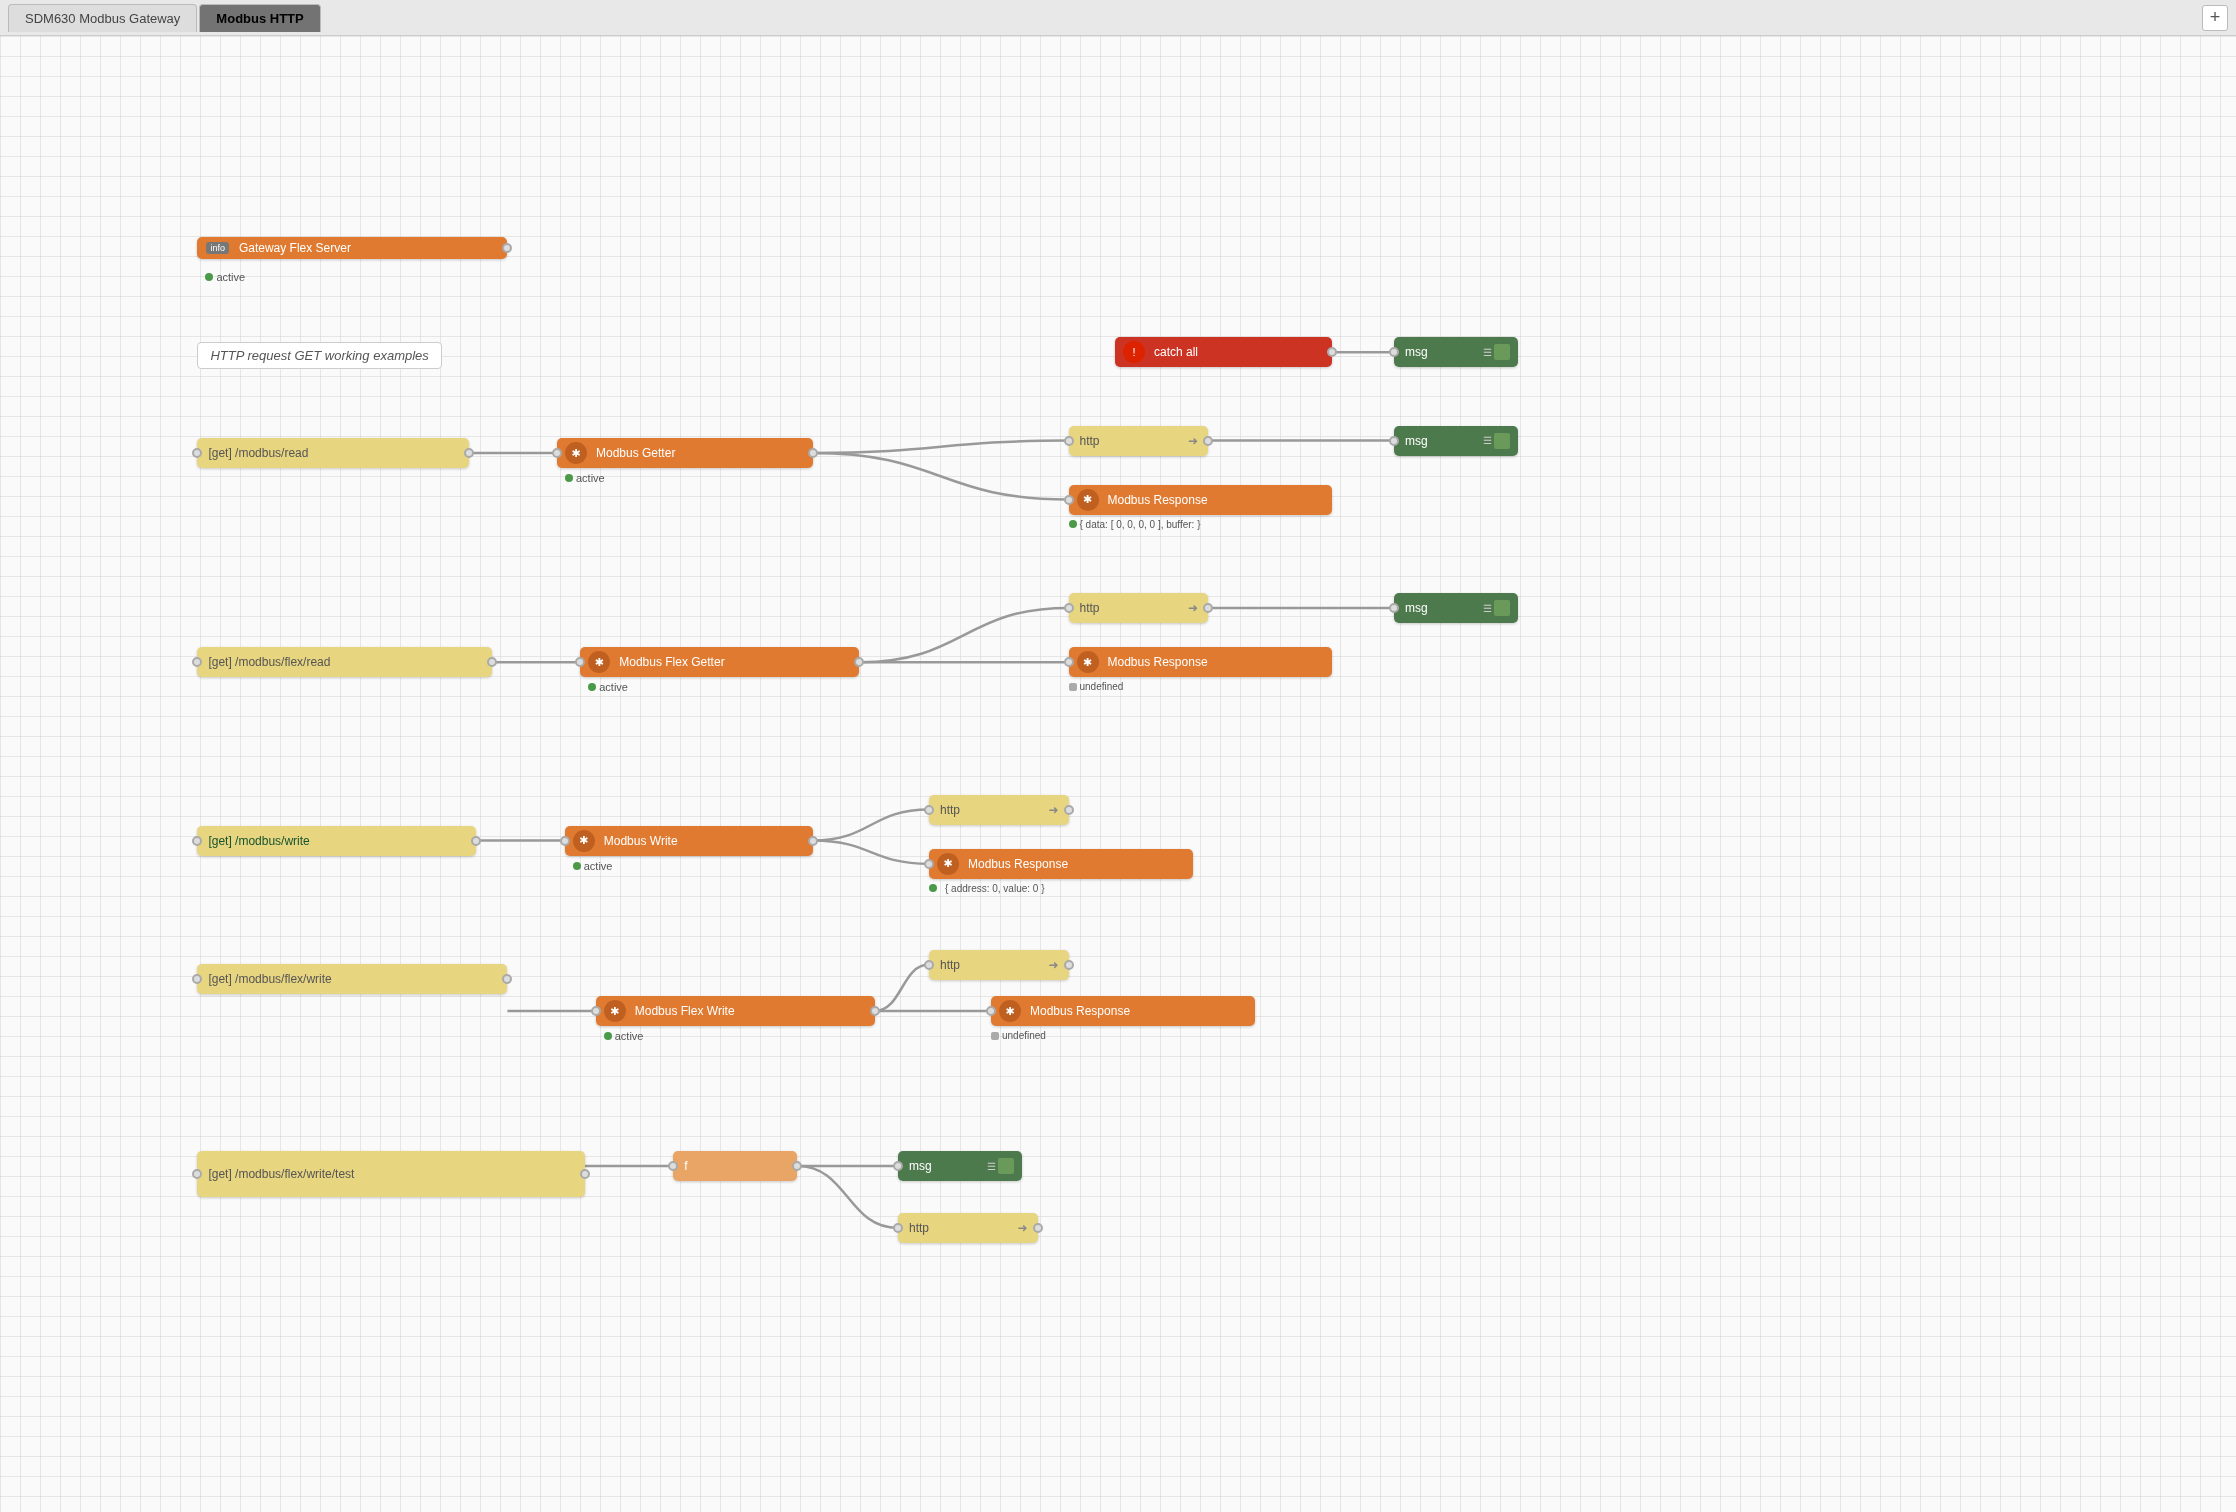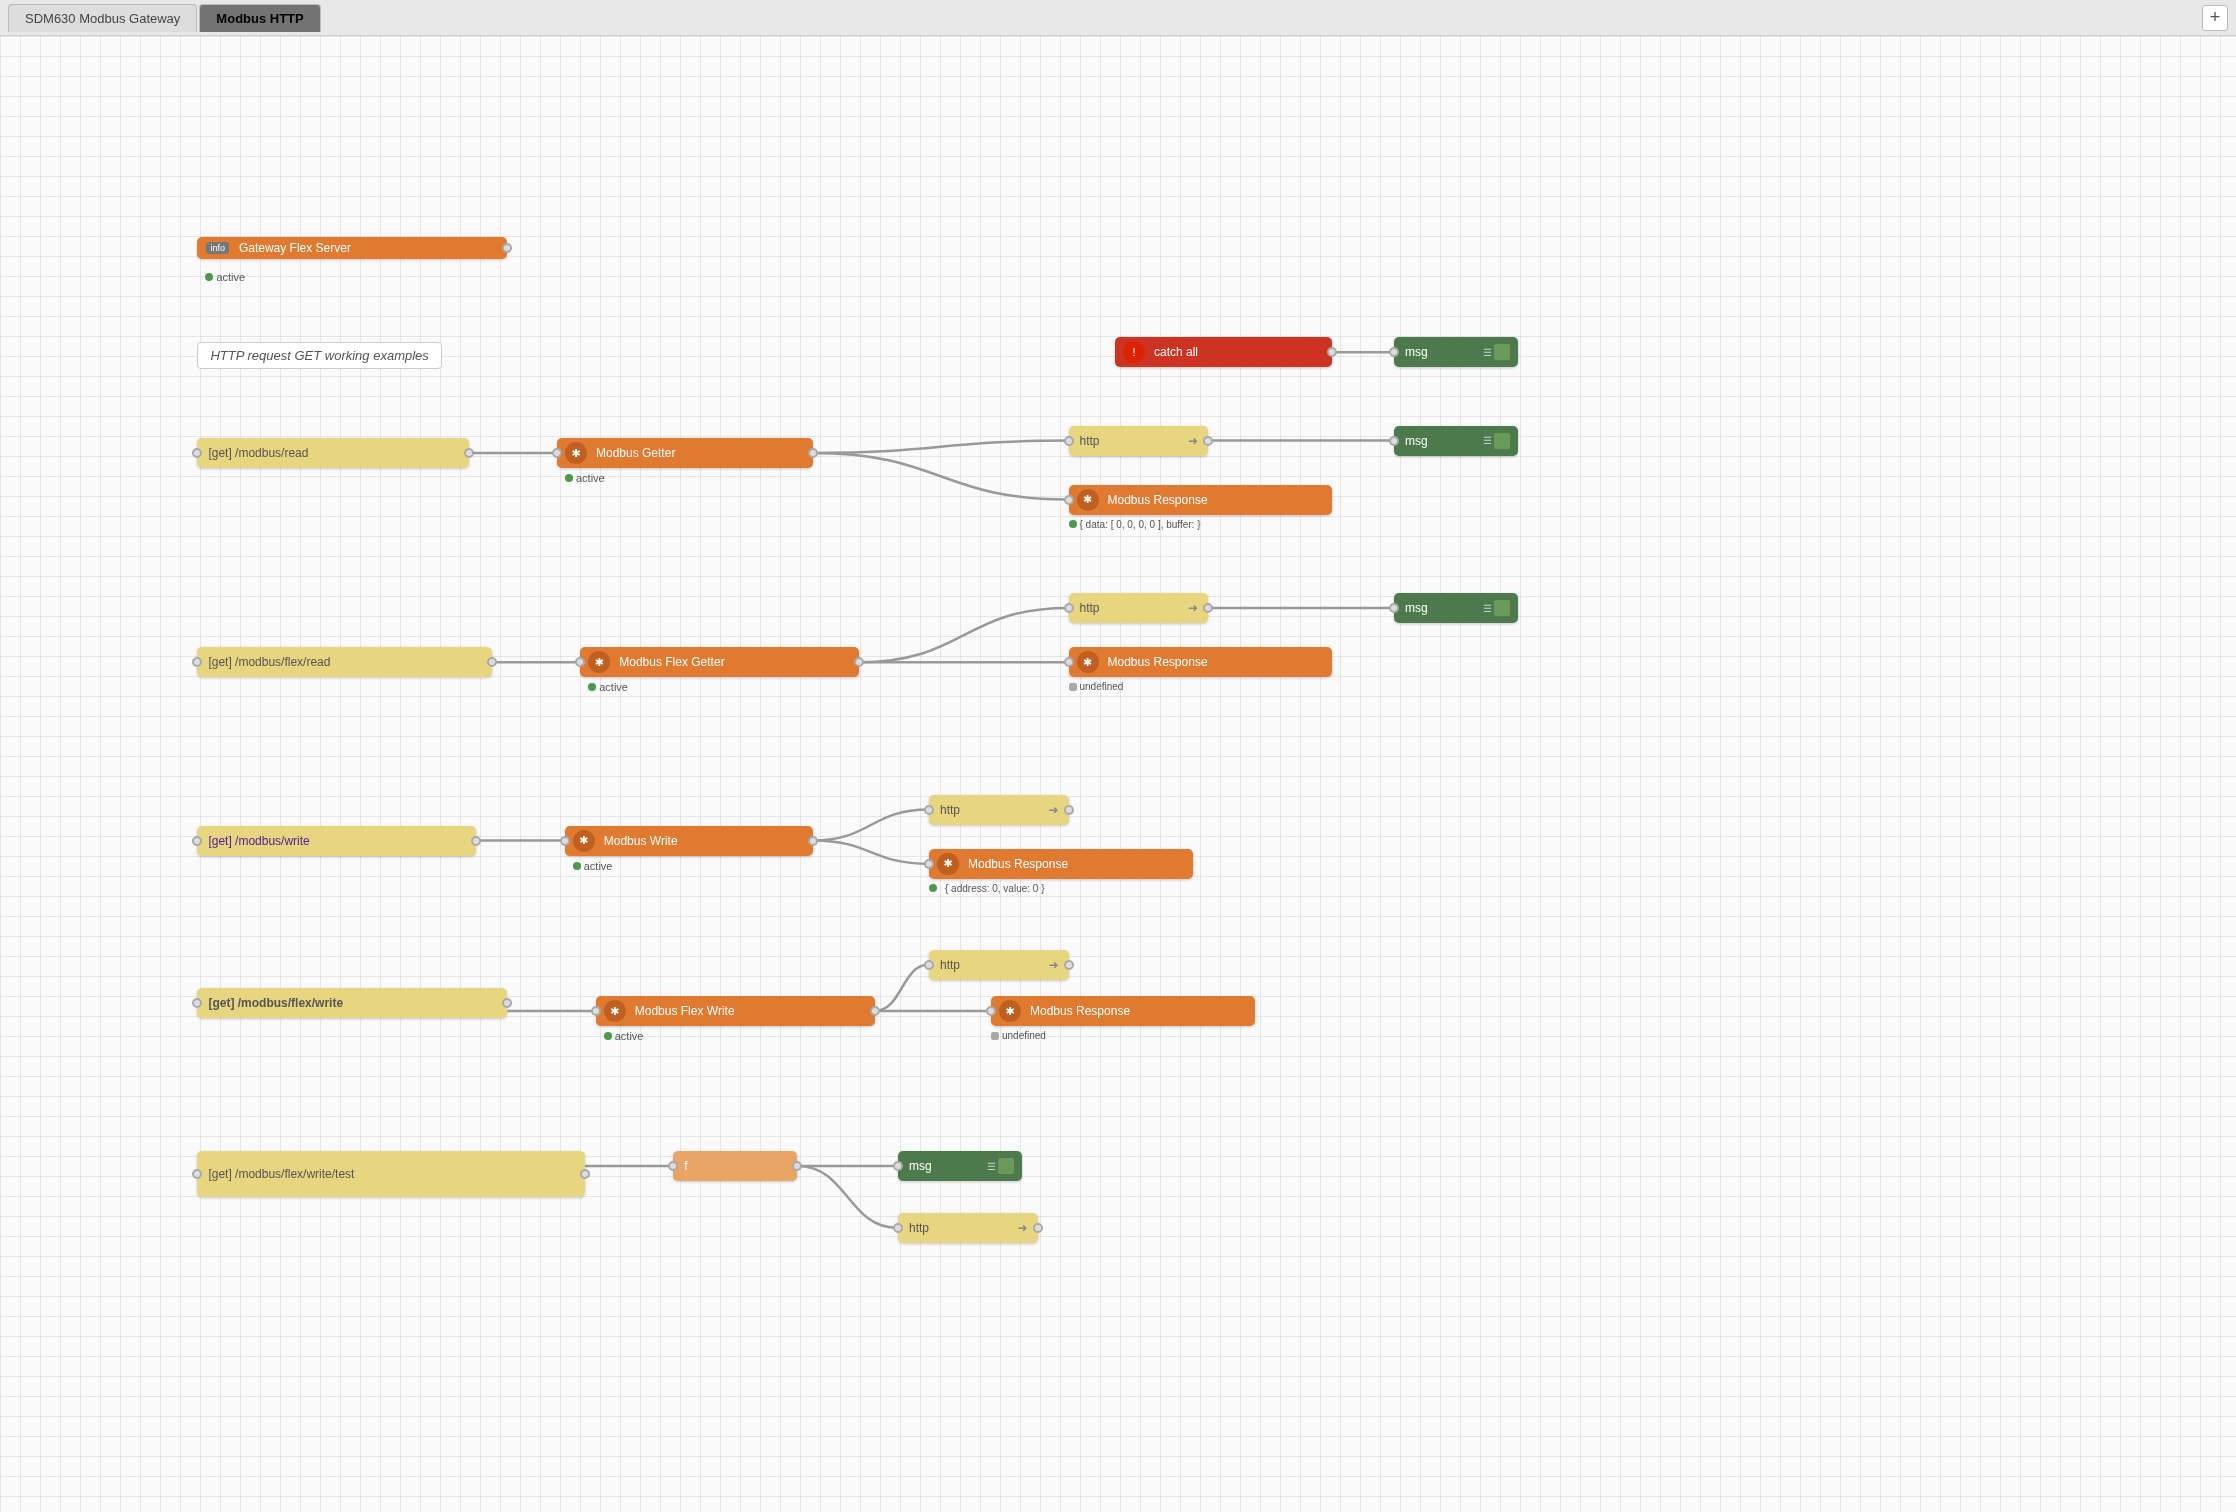--- a/index.html
+++ b/index.html
@@ -221,21 +221,21 @@
     <div class="node" style="left: 1068.5px; top: 611.25px; width: 263.5px; background: rgb(224, 122, 48); color: rgb(255, 255, 255); border-radius: 5px; display: flex; align-items: center; height: 30px; font-size: 12px; font-weight: 500; position: absolute; cursor: pointer; box-shadow: rgba(0, 0, 0, 0.2) 0px 1px 3px;">
       <div style="width:10px;height:10px;background:#ddd;border-radius:50%;border:2px solid #aaa;margin-left:-5px;flex-shrink:0;z-index:1;"></div>
       <span style="width:22px;height:22px;background:#c06020;border-radius:50%;display:flex;align-items:center;justify-content:center;font-size:11px;margin:0 3px;flex-shrink:0;">✱</span>
       <span style="flex:1;padding:0 6px;overflow:hidden;text-overflow:ellipsis;">Modbus Response</span>
       <div style="width:5px;flex-shrink:0;"></div>
     </div>
     <div style="position: absolute; left: 1068.5px; top: 645.25px; font-size: 10px; color: rgb(85, 85, 85); white-space: nowrap; display: flex; align-items: center; gap: 3px;">
       <div style="width:8px;height:8px;border-radius:2px;background:#aaa;flex-shrink:0;"></div>
       <span>undefined</span>
     </div>
-    <div class="node" style="left: 197.4px; top: 789.5px; width: 279px; background: rgb(232, 213, 128); color: #4c1d95; border-radius: 5px; display: flex; height: 30px; font-size: 12px; font-weight: 500; position: absolute; cursor: pointer; box-shadow: rgba(0, 0, 0, 0.2) 0px 1px 3px;">
+    <div class="node" style="left: 197.4px; top: 789.5px; width: 279px; background: rgb(232, 213, 128); color: #14532d; border-radius: 5px; display: flex; height: 30px; font-size: 12px; font-weight: 500; position: absolute; cursor: pointer; box-shadow: rgba(0, 0, 0, 0.2) 0px 1px 3px;">
       <div style="width:10px;height:10px;background:#ddd;border-radius:50%;border:2px solid #aaa;margin-left:-5px;flex-shrink:0;z-index:1;"></div>
       <span style="flex:1;padding:0 6px;overflow:hidden;text-overflow:ellipsis;">[get] /modbus/write</span>
       <div style="width:10px;height:10px;background:#ddd;border-radius:50%;border:2px solid #aaa;margin-right:-5px;flex-shrink:0;z-index:1;"></div>
     </div>
     <div class="node" style="left: 564.75px; top: 789.5px; width: 248px; background: rgb(224, 122, 48); color: rgb(255, 255, 255); border-radius: 5px; display: flex; align-items: center; height: 30px; font-size: 12px; font-weight: 500; position: absolute; cursor: pointer; box-shadow: rgba(0, 0, 0, 0.2) 0px 1px 3px;">
       <div style="width:10px;height:10px;background:#ddd;border-radius:50%;border:2px solid #aaa;margin-left:-5px;flex-shrink:0;z-index:1;"></div>
       <span style="width:22px;height:22px;background:#c06020;border-radius:50%;display:flex;align-items:center;justify-content:center;font-size:11px;margin:0 3px;flex-shrink:0;">✱</span>
       <span style="flex:1;padding:0 6px;overflow:hidden;text-overflow:ellipsis;">Modbus Write</span>
       <div style="width:10px;height:10px;background:#ddd;border-radius:50%;border:2px solid #aaa;margin-right:-5px;flex-shrink:0;z-index:1;"></div>
     </div>
@@ -258,21 +258,21 @@
     <div style="position: absolute; left: 929px; top: 846.75px; font-size: 10px; color: rgb(85, 85, 85); white-space: nowrap; display: flex; align-items: center; gap: 8px;">
       <div style="width:8px;height:8px;border-radius:50%;background:#4a9a4a;flex-shrink:0;"></div>
       <span>{ address: 0, value: 0 }</span>
     </div>
     <div class="node" style="left: 929px; top: 913.5px; width: 139.5px; background: rgb(232, 213, 128); color: rgb(85, 85, 85); border-radius: 5px; display: flex; align-items: center; height: 30px; font-size: 12px; font-weight: 500; position: absolute; cursor: pointer; box-shadow: rgba(0, 0, 0, 0.2) 0px 1px 3px;">
       <div style="width:10px;height:10px;background:#ddd;border-radius:50%;border:2px solid #aaa;margin-left:-5px;flex-shrink:0;z-index:1;"></div>
       <span style="flex:1;padding:0 6px;overflow:hidden;text-overflow:ellipsis;">http</span>
       <span style="font-size:12px;color:#888;margin-right:5px;">➜</span>
       <div style="width:10px;height:10px;background:#ddd;border-radius:50%;border:2px solid #aaa;margin-right:-5px;flex-shrink:0;z-index:1;"></div>
     </div>
-    <div class="node" style="left: 197.4px; top: 952px; width: 310px; background: rgb(232, 213, 128); color: rgb(85, 85, 85); border-radius: 5px; display: flex; align-items: center; height: 30px; font-size: 12px; font-weight: 700; position: absolute; cursor: pointer; box-shadow: rgba(0, 0, 0, 0.2) 0px 1px 3px;">
+    <div class="node" style="left: 197.4px; top: 928px; width: 310px; background: rgb(232, 213, 128); color: rgb(85, 85, 85); border-radius: 5px; display: flex; align-items: center; height: 30px; font-size: 12px; font-weight: 400; position: absolute; cursor: pointer; box-shadow: rgba(0, 0, 0, 0.2) 0px 1px 3px;">
       <div style="width:10px;height:10px;background:#ddd;border-radius:50%;border:2px solid #aaa;margin-left:-5px;flex-shrink:0;z-index:1;"></div>
       <span style="flex:1;padding:0 6px;overflow:hidden;text-overflow:ellipsis;">[get] /modbus/flex/write</span>
       <div style="width:10px;height:10px;background:#ddd;border-radius:50%;border:2px solid #aaa;margin-right:-5px;flex-shrink:0;z-index:1;"></div>
     </div>
     <div class="node" style="left: 595.75px; top: 960px; width: 279px; background: rgb(224, 122, 48); color: rgb(255, 255, 255); border-radius: 5px; display: flex; align-items: center; height: 30px; font-size: 12px; font-weight: 500; position: absolute; cursor: pointer; box-shadow: rgba(0, 0, 0, 0.2) 0px 1px 3px;">
       <div style="width:10px;height:10px;background:#ddd;border-radius:50%;border:2px solid #aaa;margin-left:-5px;flex-shrink:0;z-index:1;"></div>
       <span style="width:22px;height:22px;background:#c06020;border-radius:50%;display:flex;align-items:center;justify-content:center;font-size:11px;margin:0 3px;flex-shrink:0;">✱</span>
       <span style="flex:1;padding:0 6px;overflow:hidden;text-overflow:ellipsis;">Modbus Flex Write</span>
       <div style="width:10px;height:10px;background:#ddd;border-radius:50%;border:2px solid #aaa;margin-right:-5px;flex-shrink:0;z-index:1;"></div>
     </div>

